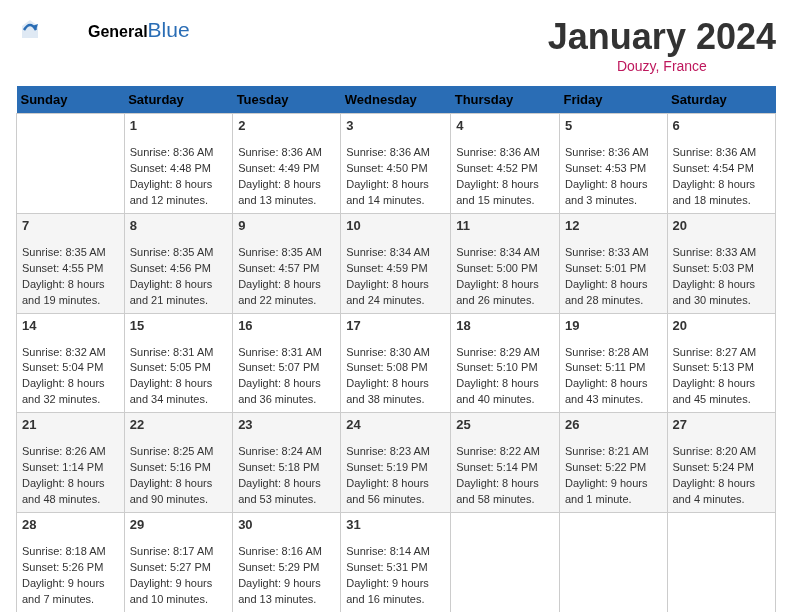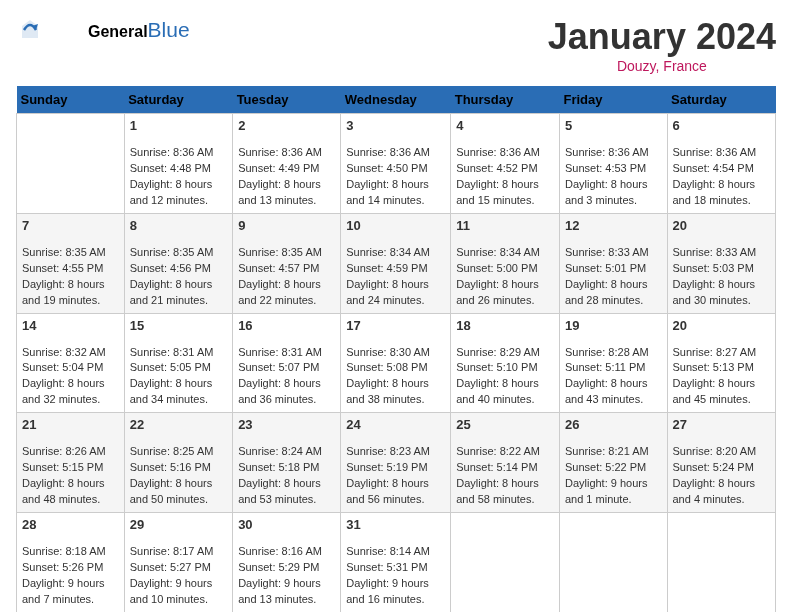--- a/index.html
+++ b/index.html
@@ -287,30 +287,30 @@
           <span>Sunset: 5:13 PM</span><br>
           <span>Daylight: 8 hours and 45 minutes.</span>
         </div>
       </td>
       </tr>
       <tr>
         <td>
         <span class="day-number">21</span>
         <div class="day-info">
           <span>Sunrise: 8:26 AM</span><br>
-          <span>Sunset: 5:15 PM</span><br>
+          <span>Sunset: 1:14 PM</span><br>
           <span>Daylight: 8 hours and 48 minutes.</span>
         </div>
       </td>
         <td>
         <span class="day-number">22</span>
         <div class="day-info">
           <span>Sunrise: 8:25 AM</span><br>
           <span>Sunset: 5:16 PM</span><br>
-          <span>Daylight: 8 hours and 50 minutes.</span>
+          <span>Daylight: 8 hours and 90 minutes.</span>
         </div>
       </td>
         <td>
         <span class="day-number">23</span>
         <div class="day-info">
           <span>Sunrise: 8:24 AM</span><br>
           <span>Sunset: 5:18 PM</span><br>
           <span>Daylight: 8 hours and 53 minutes.</span>
         </div>
       </td>

